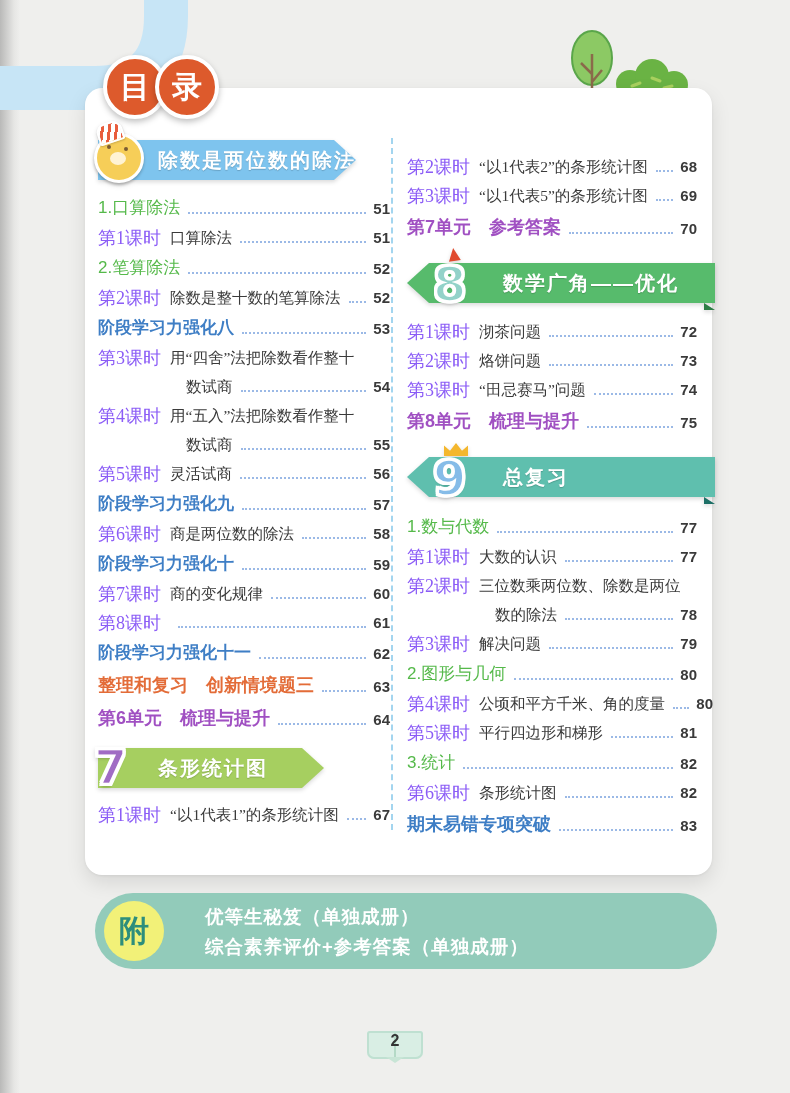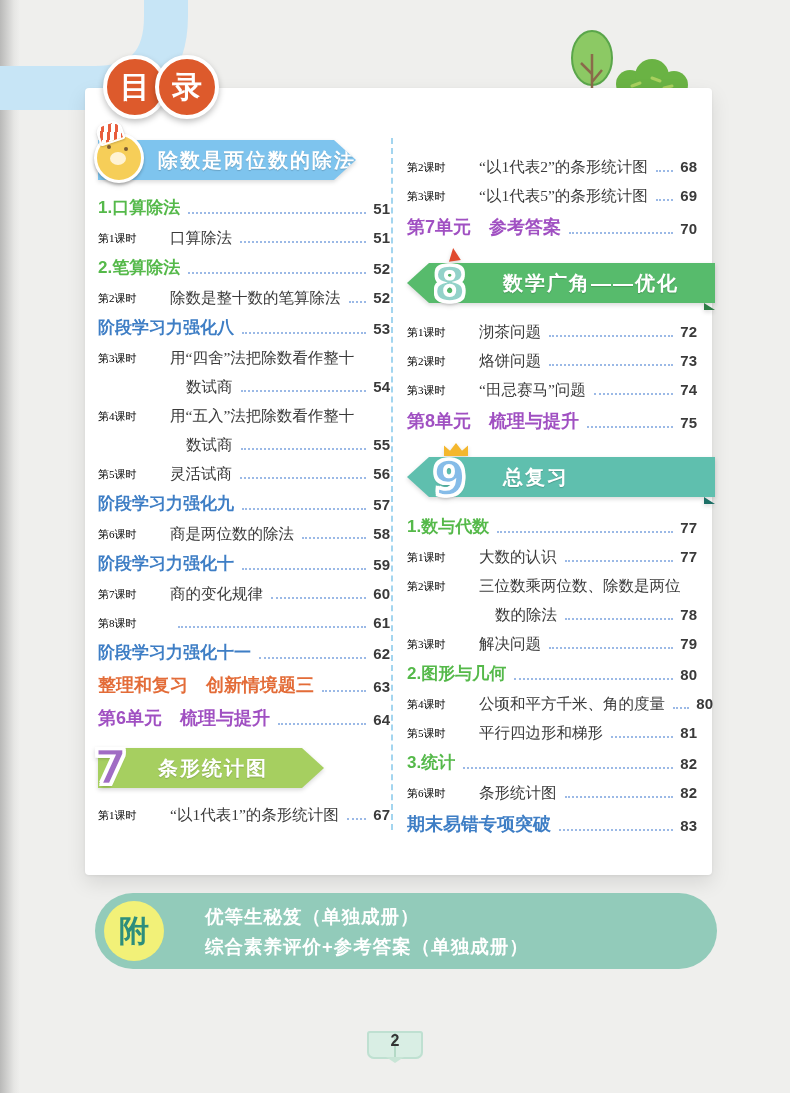--- a/index.html
+++ b/index.html
@@ -10,21 +10,21 @@
   .edge-band{position:absolute;left:0;top:0;width:20px;height:100%;
     background:linear-gradient(to right,#b9b9b8,#e6e6e4 70%,#efefed);z-index:0;}
 
   
   .deco{position:absolute;z-index:0;}
   #road{left:0;top:0;}
   #trees{left:568px;top:28px;}
 
   
   .card{position:absolute;left:85px;top:88px;width:627px;height:787px;background:#ffffff;
-    border-radius:4px;box-shadow:0 8px 20px rgba(0,0,0,.10),0 1px 3px rgba(0,0,0,.06);z-index:1;}
+    border-radius:17px;box-shadow:0 8px 20px rgba(0,0,0,.10),0 1px 3px rgba(0,0,0,.06);z-index:1;}
 
   
   .toc-badge{position:absolute;left:103px;top:55px;z-index:3;width:120px;height:64px;}
   .toc-badge .c{position:absolute;top:0;width:56px;height:56px;border-radius:50%;
     background:#dd5a2c;border:4px solid #fff;box-shadow:0 3px 6px rgba(0,0,0,.25);
     color:#fff;font-weight:bold;font-size:30px;display:flex;align-items:center;justify-content:center;}
   .toc-badge .c1{left:0;z-index:1;}
   .toc-badge .c2{left:52px;z-index:2;}
 
   
@@ -71,27 +71,27 @@
     background:#f6ce58;border:3px solid #fff;box-shadow:0 2px 3px rgba(0,0,0,.25);}
   .cicon-6 .donut::after{content:"";position:absolute;left:13px;top:16px;width:16px;height:13px;border-radius:50%;background:#fff3d4;}
   .cicon-6 .donut::before{content:"";position:absolute;left:10px;top:9px;width:4px;height:4px;border-radius:50%;
     background:#7a5c33;box-shadow:17px 2px 0 #7a5c33;}
   .cicon-6 .hat{position:absolute;top:-5px;left:3px;width:22px;height:17px;z-index:3;
     background:repeating-linear-gradient(115deg,#fff 0 4px,#e85c3c 4px 7px);
     border:2px solid #fff;border-radius:9px 10px 2px 2px;transform:rotate(-18deg);box-shadow:0 1px 2px rgba(0,0,0,.2);}
 
   
   .row{display:flex;align-items:flex-end;height:29px;}
-  .row .lbl{flex:none;width:72px;font-family:"Liberation Serif",serif;font-size:11px;color:#000000;line-height:28px;white-space:nowrap;margin-top:24px;}
+  .row .lbl{flex:none;width:72px;font-family:"Liberation Serif",serif;font-size:18px;color:#8b5cf6;line-height:28px;white-space:nowrap;margin-top:24px;}
   .row .ttl{flex:none;font-family:"Liberation Serif",serif;font-size:15.5px;color:#3a3a3a;line-height:28px;white-space:nowrap;}
   .row .dots{flex:1;min-width:16px;border-bottom:2px dotted #9bb9e6;margin:0 4px 9px 8px;}
   .row .pg{flex:none;font-weight:bold;font-size:15px;color:#3a3a3a;line-height:28px;min-width:20px;text-align:right;}
   .row.cont{padding-left:88px;}
   .s-sub{height:31px;}
-  .s-sub .ttl{font-family:"Liberation Sans",sans-serif;font-weight:bold;font-size:17px;color:#55b94a;line-height:30px;}
+  .s-sub .ttl{font-family:"Liberation Sans",sans-serif;font-weight:normal;font-size:17px;color:#55b94a;line-height:30px;}
   .s-stage{height:31px;align-items:flex-end;}
   .s-stage .ttl{font-family:"Liberation Sans",sans-serif;font-weight:bold;font-size:17px;color:#3e7ec5;line-height:30px;}
   .s-orange{height:33px;}
   .s-orange .ttl{font-family:"Liberation Sans",sans-serif;font-weight:bold;font-size:18px;color:#e36c38;line-height:31px;}
   .s-purple{height:33px;}
   .s-purple .ttl{font-family:"Liberation Sans",sans-serif;font-weight:bold;font-size:18px;color:#a050c2;line-height:31px;}
   .s-final{height:33px;}
   .s-final .ttl{font-family:"Liberation Sans",sans-serif;font-weight:bold;font-size:18px;color:#3e7ec5;line-height:31px;}
 
   

